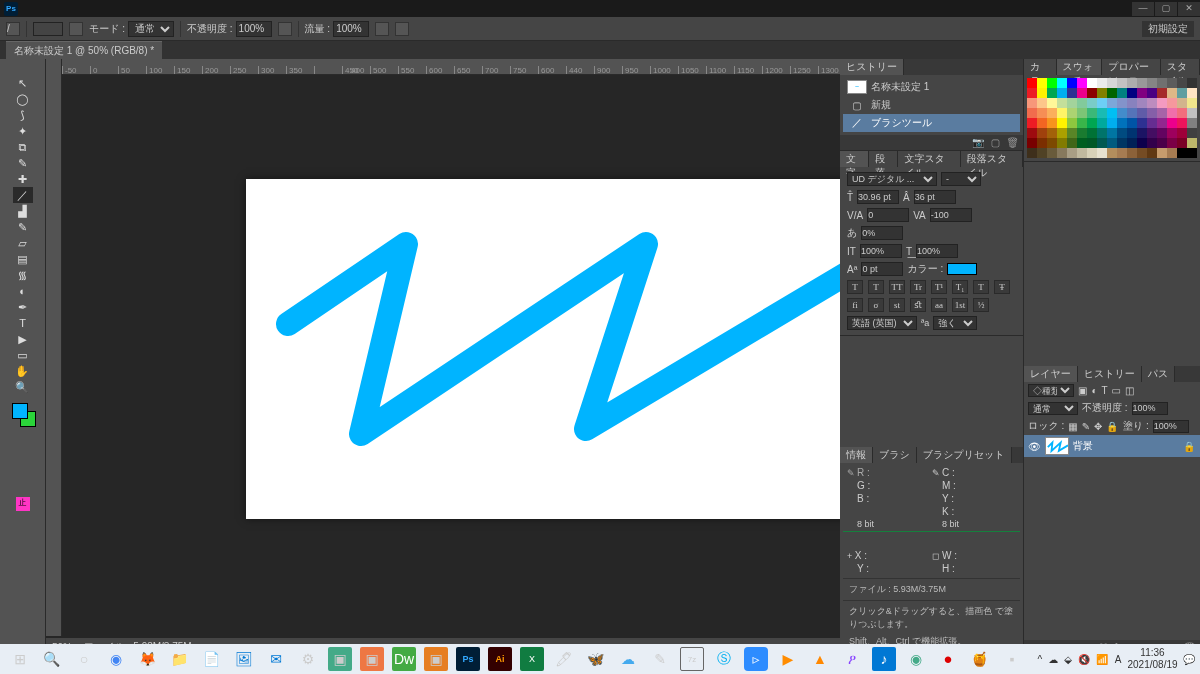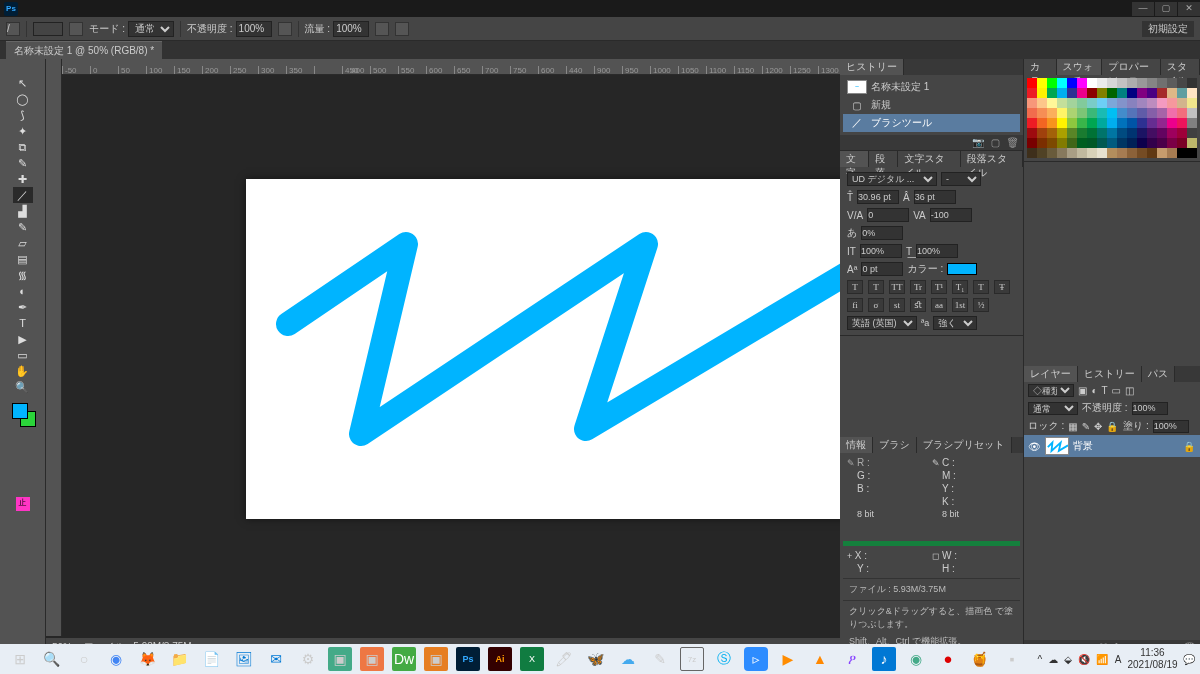--- a/index.html
+++ b/index.html
@@ -283,21 +283,21 @@
           <span>ブラシプリセット</span>
         </div>
         <div class="panel-body">
           <div>
             <span class="kv" style="color:#aaa">✎ <span>R :</span></span><span class="kv">✎ <span>C :</span></span>
             <span class="kv" style="padding-left:14px"><span>G :</span></span><span class="kv" style="padding-left:14px"><span>M :</span></span>
             <span class="kv" style="padding-left:14px"><span>B :</span></span><span class="kv" style="padding-left:14px"><span>Y :</span></span>
             <span class="kv"></span><span class="kv" style="padding-left:14px"><span>K :</span></span>
             <span class="kv" style="padding-left:14px">8 bit</span><span class="kv" style="padding-left:14px">8 bit</span>
           </div>
-          <div style="border-top:5px solid #15803d;margin-top:21px;padding-top:3px">
+          <div style="border-top:1px solid #15803d;margin-top:1px;padding-top:17px">
             <span class="kv">+ <span>X :</span></span><span class="kv">◻ <span>W :</span></span>
             <span class="kv" style="padding-left:14px"><span>Y :</span></span><span class="kv" style="padding-left:14px"><span>H :</span></span>
           </div>
           <div class="info-hint" style="border-top:1px solid #333;margin-top:3px">ファイル : 5.93M/3.75M</div>
           <div class="info-hint" style="border-top:1px solid #333">クリック&amp;ドラッグすると、描画色 で塗りつぶします。</div>
           <div class="info-hint" style="padding-top:0">Shift、Alt、Ctrl で機能拡張。</div>
         </div>
       </div>
     </div>
 

